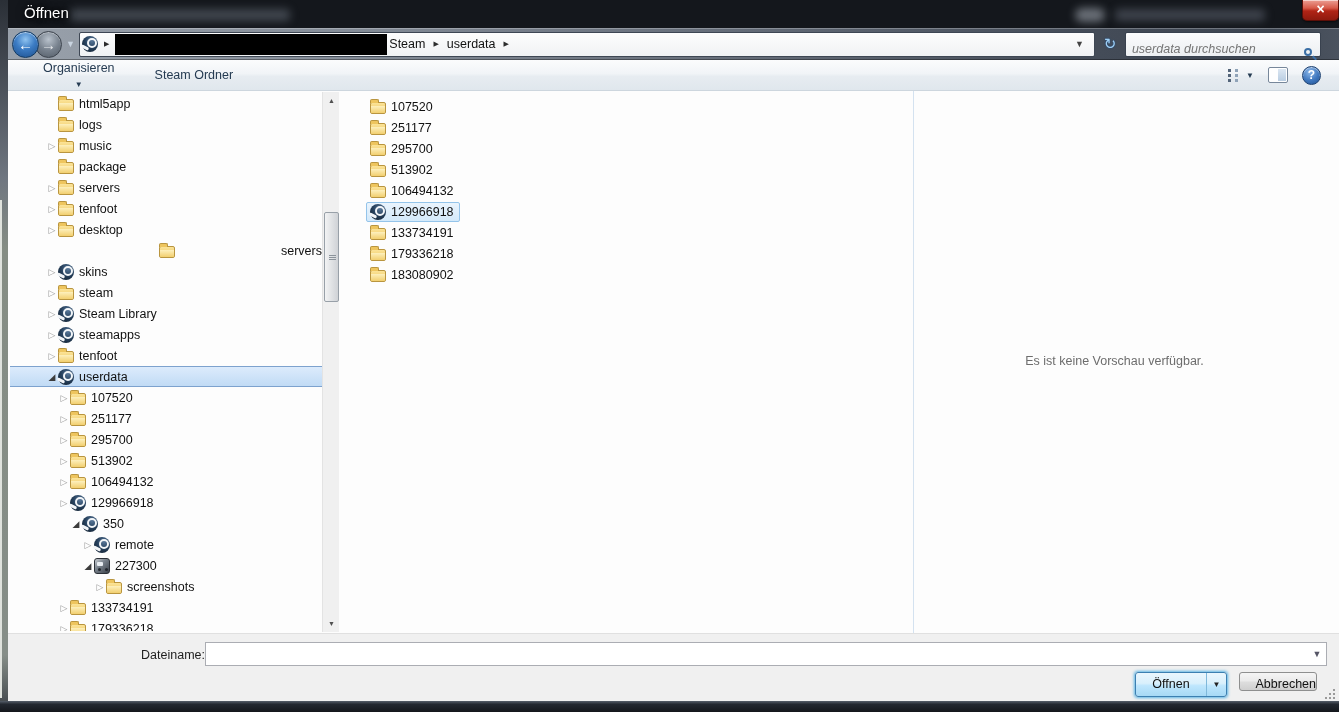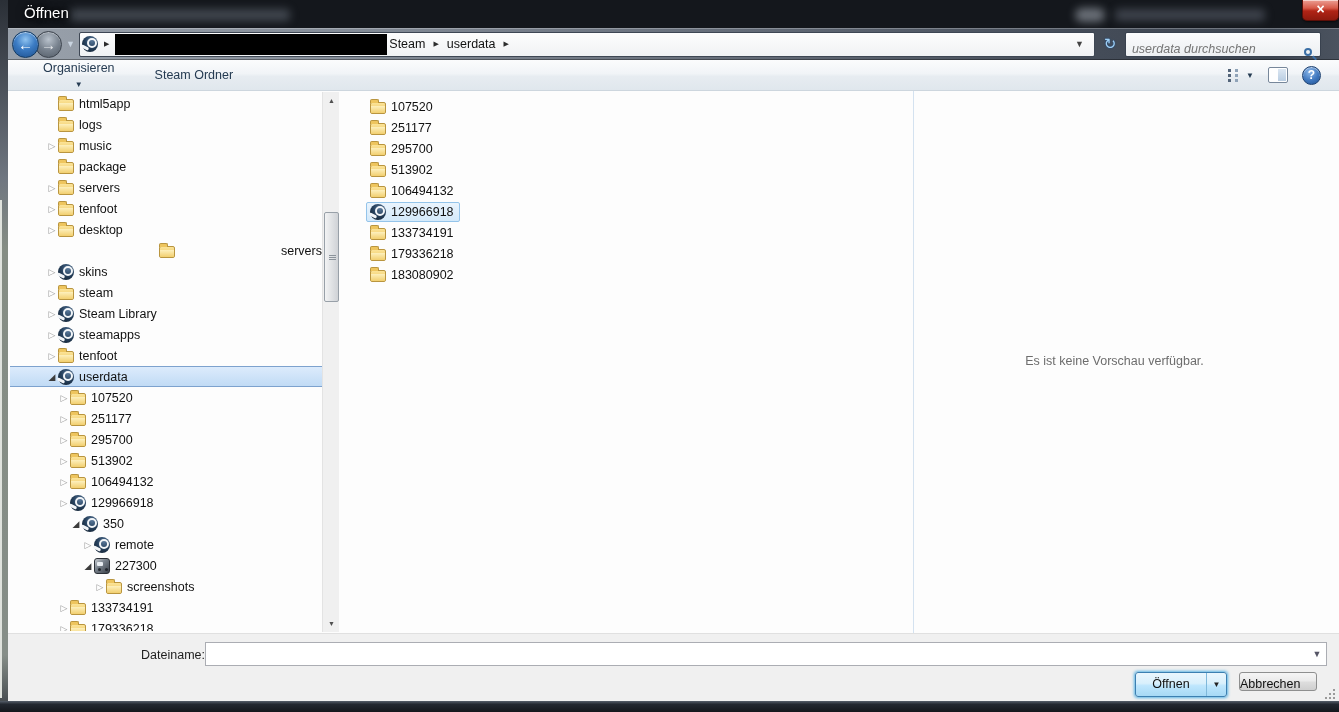--- a/index.html
+++ b/index.html
@@ -71,21 +71,21 @@
   #preview-msg{position:absolute;left:0;right:0;top:263px;text-align:center;color:#6d6d6d;font-size:12.5px;}
   
   #footer{position:absolute;left:0;top:633px;width:100%;height:68px;background:#f0f0f0;border-top:1px solid #e0e0e0;}
   #filename-label{position:absolute;right:1134px;top:14px;font-size:12.5px;color:#1e1e1e;}
   #filename-wrap{position:absolute;left:197px;top:8px;width:1122px;height:24px;background:#fff;border:1px solid #abadb3;display:flex;align-items:center;}
   #filename-input{flex:1;border:none;outline:none;height:100%;font-size:12.5px;font-family:inherit;padding:0 6px;background:transparent;}
   #filename-drop{width:18px;text-align:center;font-size:9px;color:#556;cursor:pointer;}
   #open-btn{position:absolute;left:1127px;top:38px;width:92px;height:25px;border:1px solid #3c7fb1;border-radius:3px;background:linear-gradient(180deg,#eaf6fd 0%,#d9f0fc 45%,#bee6fd 55%,#a7d9f5 100%);box-shadow:0 0 3px 1px #5ab4e4;display:flex;cursor:pointer;}
   #open-label{flex:1;text-align:center;font-size:12.5px;color:#111;line-height:23px;}
   #open-drop{width:20px;border-left:1px solid #7fb8da;text-align:center;font-size:8px;color:#222;line-height:23px;cursor:pointer;}
-  #cancel-btn{position:absolute;left:1231px;top:38px;width:78px;height:19px;border:1px solid #8e8f8f;border-radius:3px;background:linear-gradient(180deg,#f5f5f5 0%,#ebebeb 45%,#dddddd 55%,#cfcfcf 100%);font-size:12.5px;color:#111;text-align:left;line-height:23px;cursor:pointer;}
+  #cancel-btn{position:absolute;left:1231px;top:38px;width:78px;height:19px;border:1px solid #8e8f8f;border-radius:3px;background:linear-gradient(180deg,#f5f5f5 0%,#ebebeb 45%,#dddddd 55%,#cfcfcf 100%);font-size:12.5px;color:#111;text-align:right;line-height:23px;cursor:pointer;}
   #resize-grip{position:absolute;right:4px;bottom:2px;width:12px;height:12px;cursor:nwse-resize;}
   #resize-grip::before{content:"";position:absolute;right:0;bottom:0;width:2px;height:2px;background:#9a9a9a;box-shadow:-4px 0 0 #9a9a9a,-8px 0 0 #9a9a9a,0 -4px 0 #9a9a9a,-4px -4px 0 #9a9a9a,0 -8px 0 #9a9a9a;}
   
   #left-strip{position:absolute;left:0;top:0;width:8px;height:712px;background:linear-gradient(180deg,#2a2f36 0%,#6f7680 25%,#858d84 35%,#868e88 92%,#3a3f45 100%);}
   #left-strip::before{content:"";position:absolute;left:0;top:200px;bottom:14px;width:2px;background:#dfe2dd;}
   #bottom-strip{position:absolute;left:0;top:701px;width:1339px;height:11px;background:linear-gradient(180deg,#565e6a 0%,#232830 30%,#14171c 100%);}
   
   .icon{flex:0 0 auto;position:relative;display:inline-block;}
   .icon-folder{width:16px;height:12px;background:linear-gradient(180deg,#fbe397,#eec55e);border:1px solid #b9953f;border-radius:2px;margin-top:2px;}
   .icon-folder::before{content:"";position:absolute;top:-4px;left:-1px;width:7px;height:3px;background:#eec55e;border:1px solid #b9953f;border-bottom:none;border-radius:2px 2px 0 0;}

